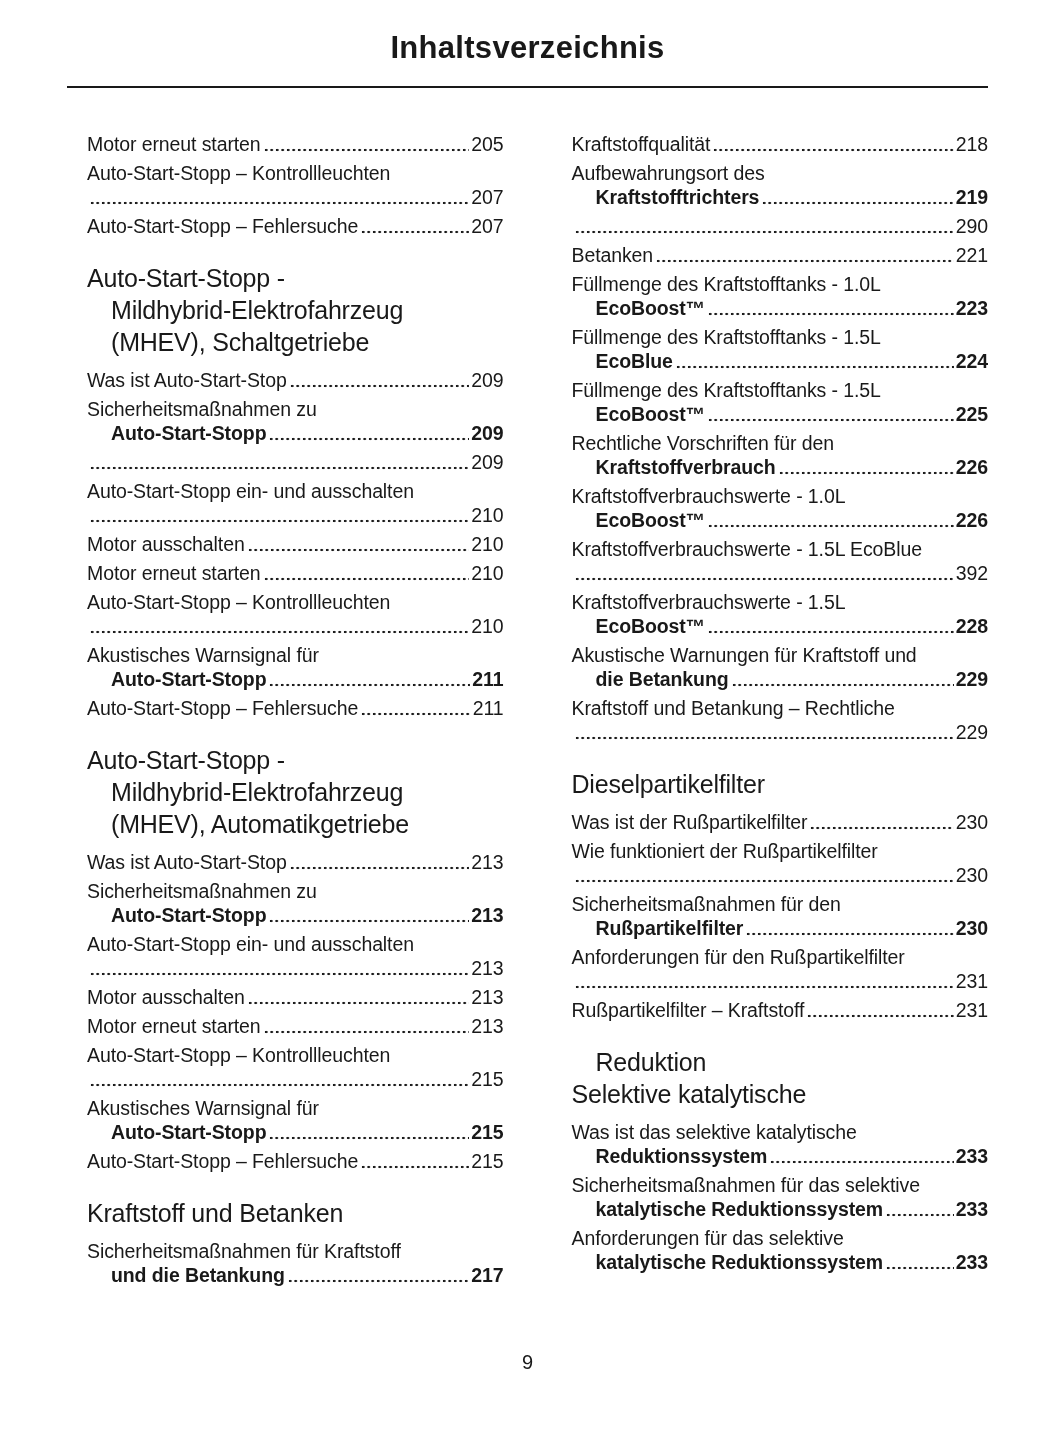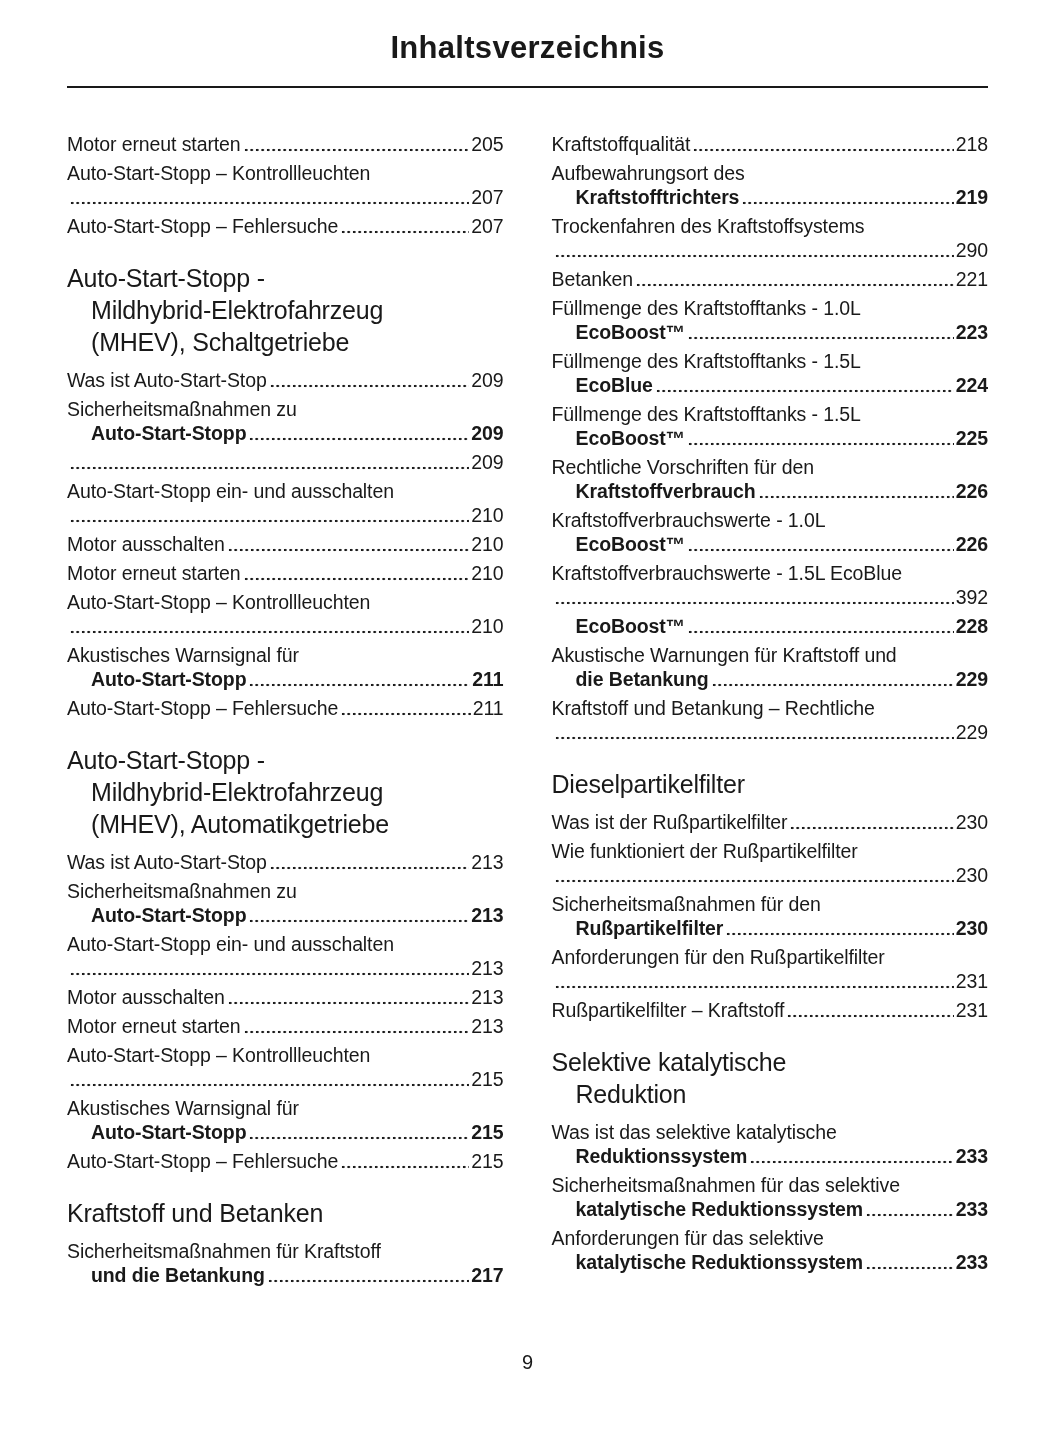--- a/index.html
+++ b/index.html
@@ -24,21 +24,21 @@
     font-size: 31px;
     letter-spacing: 0.3px;
     padding-bottom: 20px;
     border-bottom: 2px solid #191919;
   }
   .columns {
     display: flex;
     gap: 48px;
     margin-top: 44px;
   }
-  .col { flex: 1; min-width: 0; }
+  .col { flex: 1; min-width: 0; margin-left: 20px; }
 
   .entry {
     font-size: 19.5px;
     line-height: 24px;
     letter-spacing: -0.1px;
     margin-bottom: 5px;
   }
   .entry-line {
     display: flex;
     align-items: flex-end;
@@ -286,23 +286,20 @@
             <span class="etext">Aufbewahrungsort des</span>
           </div>
           <div class="entry-line indent">
             <span class="etext">Kraftstofftrichters</span>
             <span class="dots"></span>
             <span class="pagenum">219</span>
           </div>
         </div>
         <div class="entry">
           <div class="entry-line">
-            <span class="etext">Trockenfahren des Kraftstoffsystems</span>
-          </div>
-          <div class="entry-line">
             <span class="etext"></span>
             <span class="dots"></span>
             <span class="pagenum">290</span>
           </div>
         </div>
         <div class="entry">
           <div class="entry-line">
             <span class="etext">Betanken</span>
             <span class="dots"></span>
             <span class="pagenum">221</span>
@@ -362,20 +359,23 @@
           <div class="entry-line">
             <span class="etext">Kraftstoffverbrauchswerte - 1.5L EcoBlue</span>
           </div>
           <div class="entry-line">
             <span class="etext"></span>
             <span class="dots"></span>
             <span class="pagenum">392</span>
           </div>
         </div>
         <div class="entry">
+          <div class="entry-line">
+            <span class="etext">Kraftstoffverbrauchswerte - 1.5L</span>
+          </div>
           <div class="entry-line indent">
             <span class="etext">EcoBoost™</span>
             <span class="dots"></span>
             <span class="pagenum">228</span>
           </div>
         </div>
         <div class="entry">
           <div class="entry-line">
             <span class="etext">Akustische Warnungen für Kraftstoff und</span>
           </div>
@@ -436,22 +436,22 @@
           </div>
         </div>
         <div class="entry">
           <div class="entry-line">
             <span class="etext">Rußpartikelfilter – Kraftstoff</span>
             <span class="dots"></span>
             <span class="pagenum">231</span>
           </div>
         </div>
         <div class="heading">
+          <div class="hline indent">Reduktion</div>
           <div class="hline">Selektive katalytische</div>
-          <div class="hline indent">Reduktion</div>
         </div>
         <div class="entry">
           <div class="entry-line">
             <span class="etext">Was ist das selektive katalytische</span>
           </div>
           <div class="entry-line indent">
             <span class="etext">Reduktionssystem</span>
             <span class="dots"></span>
             <span class="pagenum">233</span>
           </div>

